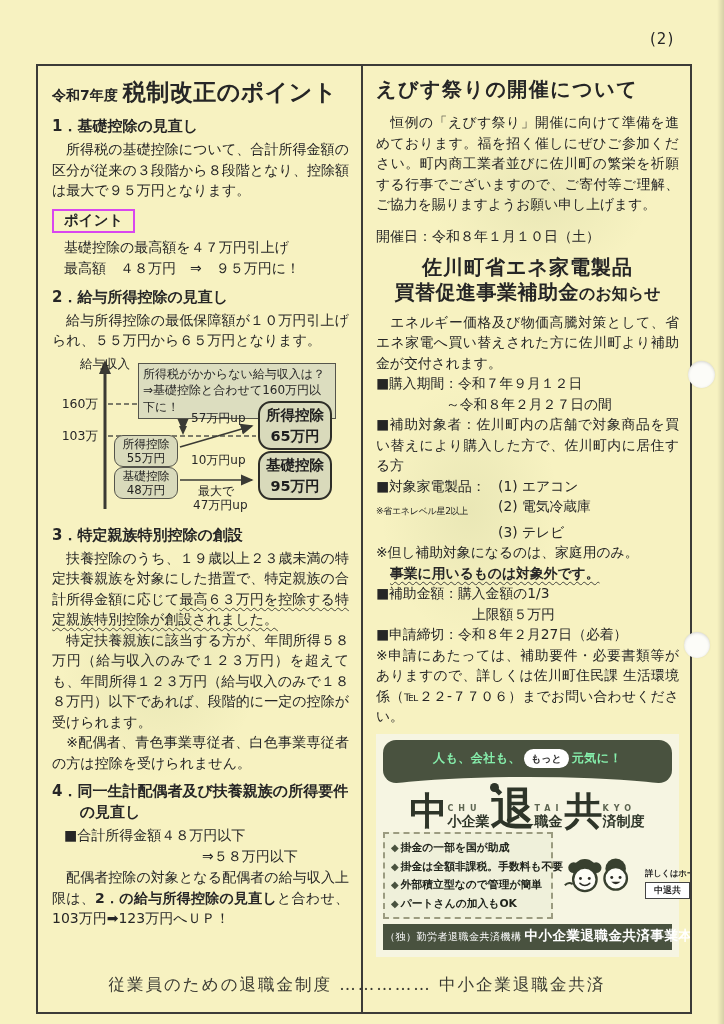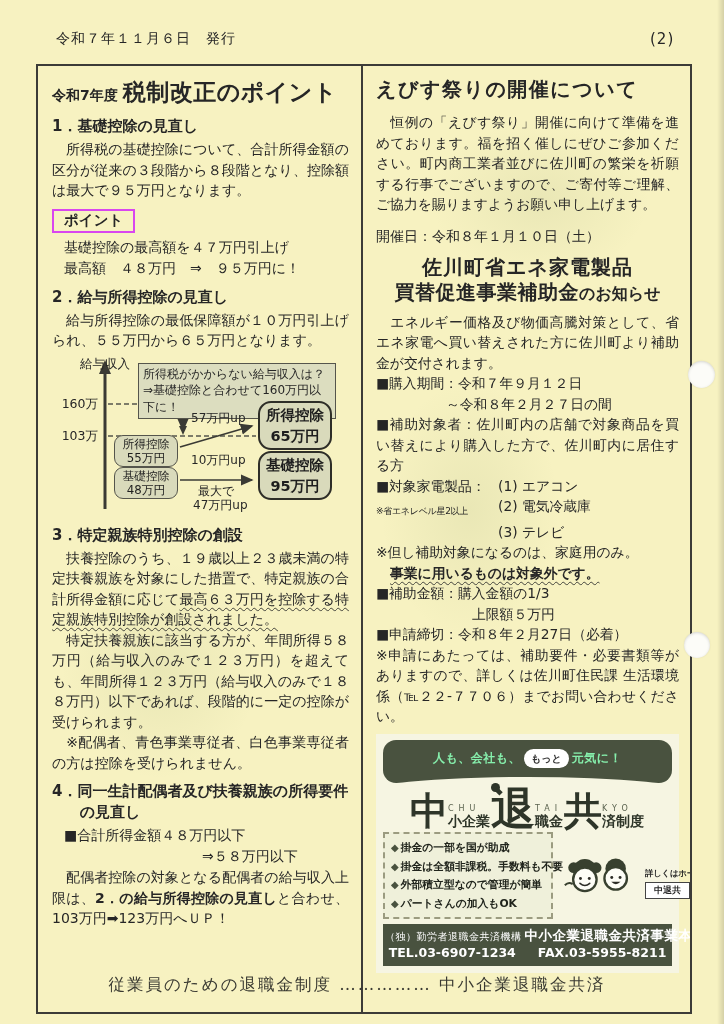--- a/index.html
+++ b/index.html
@@ -80,21 +80,21 @@
   .banner::after{content:"";position:absolute;left:-8%;right:-8%;bottom:-26px;height:32px;
       background:#f6f5e2;border-radius:50%;}
   .banner .btxt{color:#86efac;font-size:12px;font-weight:bold;letter-spacing:0.5px;position:relative;z-index:1;margin-top:-6px;}
   .banner .bubble{background:#fff;color:#333;border-radius:11px;padding:0 7px;font-size:10px;
       font-weight:bold;height:19px;line-height:19px;position:relative;z-index:1;margin-top:-6px;}
   .logo-row{display:flex;justify-content:center;align-items:flex-end;padding:5px 0 1px;color:#2e3529;}
   .lchar{font-size:38px;font-weight:bold;line-height:0.95;}
   .lchar.tai{font-size:44px;position:relative;}
   .tai-dot{position:absolute;top:-5px;left:0px;width:9px;height:9px;border-radius:50%;background:#2e3529;}
   .lcol{display:flex;flex-direction:column;align-items:flex-start;margin:0 1px 1px 0;}
-  .lrom{font-size:8px;font-weight:normal;letter-spacing:5px;color:#5c6450;margin-bottom:1px;}
+  .lrom{font-size:8px;font-weight:bold;letter-spacing:5px;color:#5c6450;margin-bottom:1px;}
   .lsub{font-size:14px;font-weight:bold;line-height:1.05;}
   .ad-mid{display:flex;gap:4px;margin-top:2px;}
   .bullets-box{width:170px;flex:none;border:2px dashed #9b9b80;background:#eff0da;
       padding:5px 3px 4px 6px;box-sizing:border-box;}
   .bullet{font-size:10.8px;font-weight:bold;line-height:18.5px;white-space:nowrap;color:#20241c;}
   .bullet .diamond{color:#49523f;margin-right:2px;font-size:10px;}
   .ad-right{flex:1;display:flex;flex-direction:row;align-items:center;}
   .hp-row{display:flex;align-items:flex-end;gap:4px;margin-top:1px;}
   .hp-col{display:flex;flex-direction:column;gap:3px;}
   .hp-note{font-size:8.4px;font-weight:bold;letter-spacing:-0.2px;white-space:nowrap;color:#2a2a2a;}
@@ -121,21 +121,20 @@
 </style>
 </head>
 <body>
 
 <div class="page">
 
   <div class="smudge" style="left:430px;top:120px;width:220px;height:160px;"></div>
   <div class="smudge" style="left:60px;top:560px;width:200px;height:220px;"></div>
   <div class="smudge" style="left:380px;top:380px;width:180px;height:260px;"></div>
 
-  <div class="hdr-date">令和７年１１月６日　発行</div>
   <div class="hdr-page">(2)</div>
 
   <div class="frame">
 
     <div class="col-left">
 
       <div class="tax-title">
         <span class="era">令和7年度</span>
         <span class="tmain">税制改正のポイント</span>
       </div>
@@ -309,24 +308,20 @@
                 <span class="fm tl"></span>
                 <span class="fm tr"></span>
                 <span class="fm bl"></span>
               </div>
             </div>
           </div>
         </div>
 
         <div class="ad-bar">
           <div class="bar-l1"><span class="pref">（独）勤労者退職金共済機構</span><span>中小企業退職金共済事業本部</span></div>
-          <div class="bar-l2">
-            <span>TEL.03-6907-1234</span>
-            <span>FAX.03-5955-8211</span>
-          </div>
         </div>
       </div>
 
     </div>
   </div>
 
   <div class="page-footer">従業員のための退職金制度 …………… 中小企業退職金共済</div>
 
   <div class="hole hole1"></div>
   <div class="hole hole2"></div>

